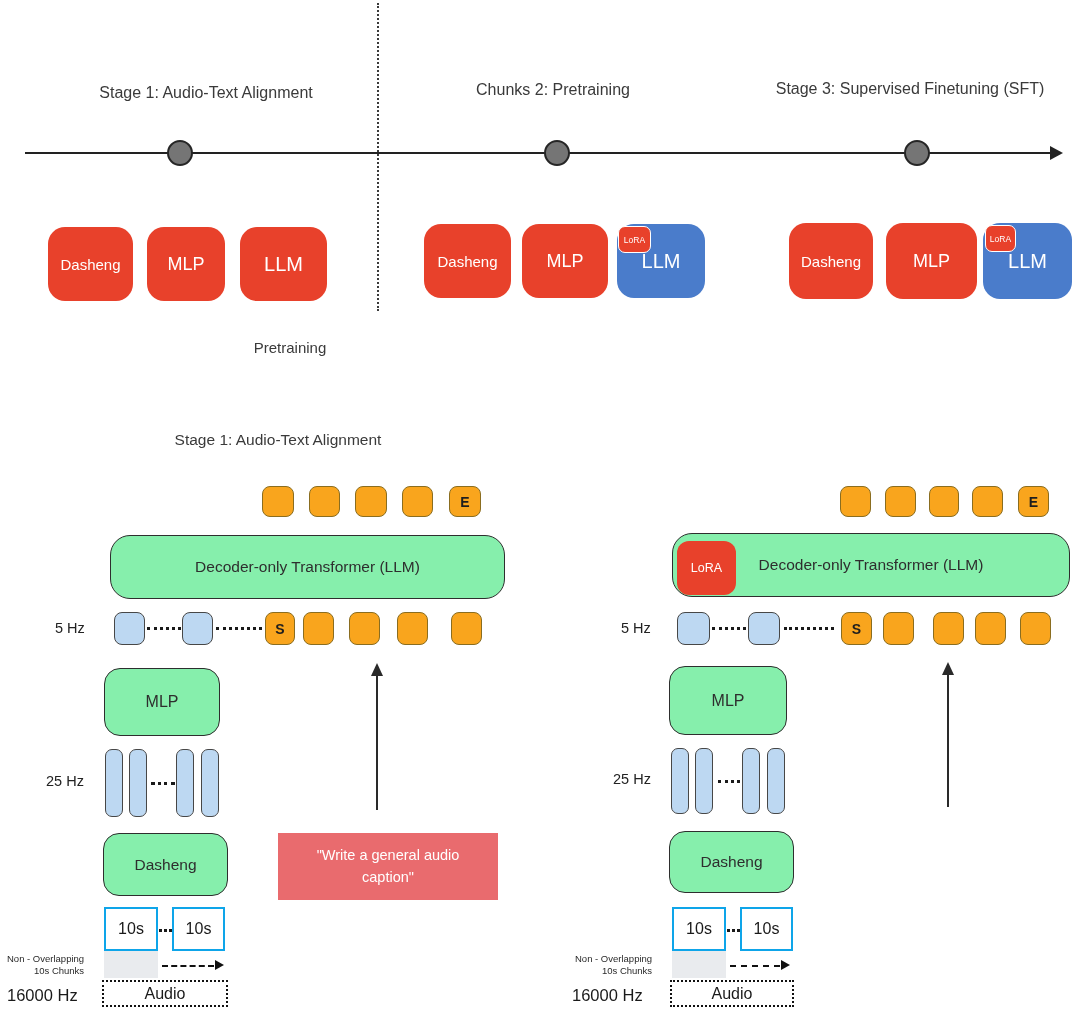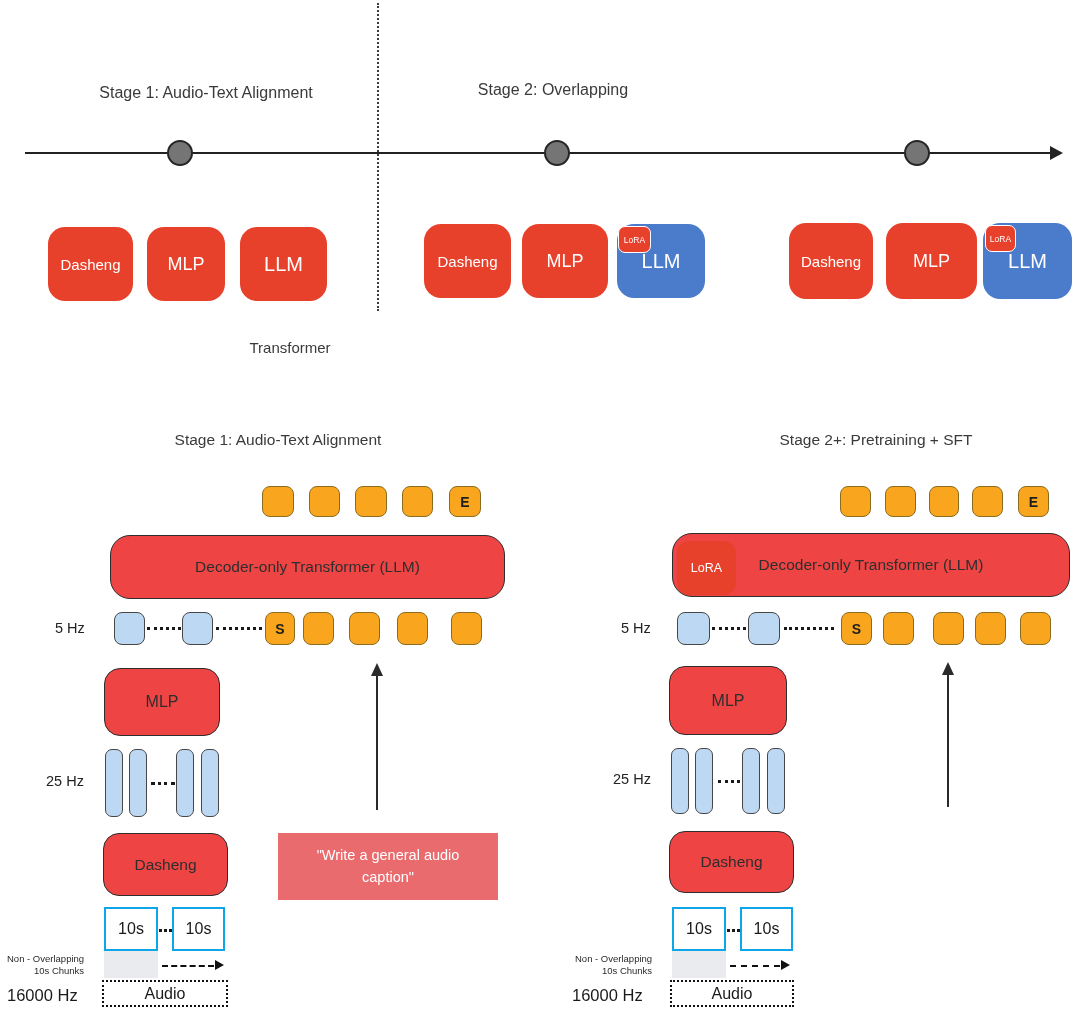--- a/index.html
+++ b/index.html
@@ -8,21 +8,21 @@
   #canvas { position:relative; width:1080px; height:1015px; background:#fff; overflow:hidden; color:#3a3a3a;padding-left:6px; }
 
   .lbl { position:absolute; text-align:center; color:#3a3a3a; }
   .lbl-left { text-align:left; }
 
   .box { position:absolute; display:flex; align-items:center; justify-content:center;
          color:#fff; border-radius:17px; font-size:15px; }
   .red  { background:var(--red,#E8412B); }
   .blue { background:var(--blue,#4A7CCB); }
 
-  .wbox { position:absolute; background:#ef4444; border:1.6px solid #2e2e2e;
+  .wbox { position:absolute; background:#86efac; border:1.6px solid #2e2e2e;
           display:flex; align-items:center; justify-content:center; color:#2e2e2e; }
 
   .tok { position:absolute; border-radius:8px; display:flex; align-items:center;
          justify-content:center; font-weight:bold; font-size:14px; }
   .tok-o { background:var(--orange,#F9A51D); border:1.4px solid #8a6d20; color:#1e1e1e; }
   .tok-b { background:var(--light-blue,#BDD8F2); border:1.4px solid #474747; }
 
   .bar { position:absolute; width:18px; height:68px; border-radius:7px;
          background:var(--light-blue,#BDD8F2); border:1.4px solid #474747; }
 
@@ -62,37 +62,38 @@
   <div style="position:absolute; left:377px; top:3px; height:308px; width:0; border-left:2px dotted #3a3a3a;"></div>
 
   <div class="hline" style="left:25px; top:152px; width:1026px;"></div>
   <div style="position:absolute; left:1050px; top:146px; width:0; height:0; border-top:7px solid transparent; border-bottom:7px solid transparent; border-left:13px solid #222;"></div>
 
   <div class="circle" style="left:167px; top:140px;"></div>
   <div class="circle" style="left:544px; top:140px;"></div>
   <div class="circle" style="left:904px; top:140px;"></div>
 
   <div class="lbl" style="left:56px; top:84px; width:300px; font-size:16px;">Stage 1: Audio-Text Alignment</div>
-  <div class="lbl" style="left:453px; top:81px; width:200px; font-size:16px;">Stage 2: Overlapping</div>
+  <div class="lbl" style="left:453px; top:81px; width:200px; font-size:16px;">Chunks 2: Pretraining</div>
+  <div class="lbl" style="left:760px; top:80px; width:300px; font-size:16px;">Stage 3: Supervised Finetuning (SFT)</div>
 
   <div class="box red" style="left:48px; top:227px; width:85px; height:74px;">Dasheng</div>
   <div class="box red" style="left:147px; top:227px; width:78px; height:74px; font-size:18px;">MLP</div>
   <div class="box red" style="left:240px; top:227px; width:87px; height:74px; font-size:20px;">LLM</div>
 
   <div class="box red" style="left:424px; top:224px; width:87px; height:74px;">Dasheng</div>
   <div class="box red" style="left:522px; top:224px; width:86px; height:74px; font-size:18px;">MLP</div>
   <div class="box blue" style="left:617px; top:224px; width:88px; height:74px; font-size:20px;">LLM</div>
   <div class="badge" style="left:618px; top:226px; width:33px; height:27px; font-size:8.5px;">LoRA</div>
 
   <div class="box red" style="left:789px; top:223px; width:84px; height:76px;">Dasheng</div>
   <div class="box red" style="left:886px; top:223px; width:91px; height:76px; font-size:18px;">MLP</div>
   <div class="box blue" style="left:983px; top:223px; width:89px; height:76px; font-size:20px;">LLM</div>
   <div class="badge" style="left:985px; top:225px; width:31px; height:27px; font-size:8.5px;">LoRA</div>
 
-  <div class="lbl" style="left:240px; top:339px; width:100px; font-size:15px;">Transformer</div>
+  <div class="lbl" style="left:240px; top:339px; width:100px; font-size:15px;">Pretraining</div>
 
   <div class="lbl" style="left:128px; top:431px; width:300px; font-size:15.5px;">Stage 1: Audio-Text Alignment</div>
 
   <div class="tok tok-o" style="left:262px; top:486px; width:32px; height:31px;"></div>
   <div class="tok tok-o" style="left:309px; top:486px; width:31px; height:31px;"></div>
   <div class="tok tok-o" style="left:355px; top:486px; width:32px; height:31px;"></div>
   <div class="tok tok-o" style="left:402px; top:486px; width:31px; height:31px;"></div>
   <div class="tok tok-o" style="left:449px; top:486px; width:32px; height:31px;">E</div>
 
   <div class="wbox" style="left:110px; top:535px; width:395px; height:64px; border-radius:20px; font-size:15.5px;">Decoder-only Transformer (LLM)</div>
@@ -133,21 +134,20 @@
   <div class="grayrect" style="left:104px; top:951px; width:54px; height:27px;"></div>
   <div class="dashline" style="left:162px; top:965px; width:52px;"></div>
   <div class="rhead" style="left:215px; top:960px;"></div>
   <div class="note" style="left:7px; top:953px;">
     <span>Non - Overlapping</span>
     <span>10s Chunks</span>
   </div>
   <div class="lbl lbl-left" style="left:7px; top:986px; font-size:16.5px; color:#1a1a1a;">16000 Hz</div>
   <div class="dotbox" style="left:102px; top:980px; width:126px; height:27px;">Audio</div>
 
-  <div class="lbl" style="left:726px; top:431px; width:300px; font-size:15.5px;">Stage 2+: Pretraining + SFT</div>
 
   <div class="tok tok-o" style="left:840px; top:486px; width:31px; height:31px;"></div>
   <div class="tok tok-o" style="left:885px; top:486px; width:31px; height:31px;"></div>
   <div class="tok tok-o" style="left:929px; top:486px; width:30px; height:31px;"></div>
   <div class="tok tok-o" style="left:972px; top:486px; width:31px; height:31px;"></div>
   <div class="tok tok-o" style="left:1018px; top:486px; width:31px; height:31px;">E</div>
 
   <div class="wbox" style="left:672px; top:533px; width:398px; height:64px; border-radius:20px; font-size:15.5px;">Decoder-only Transformer (LLM)</div>
   <div class="badge" style="left:677px; top:541px; width:59px; height:54px; border-radius:12px; font-size:12.5px; border:none;">LoRA</div>
 

